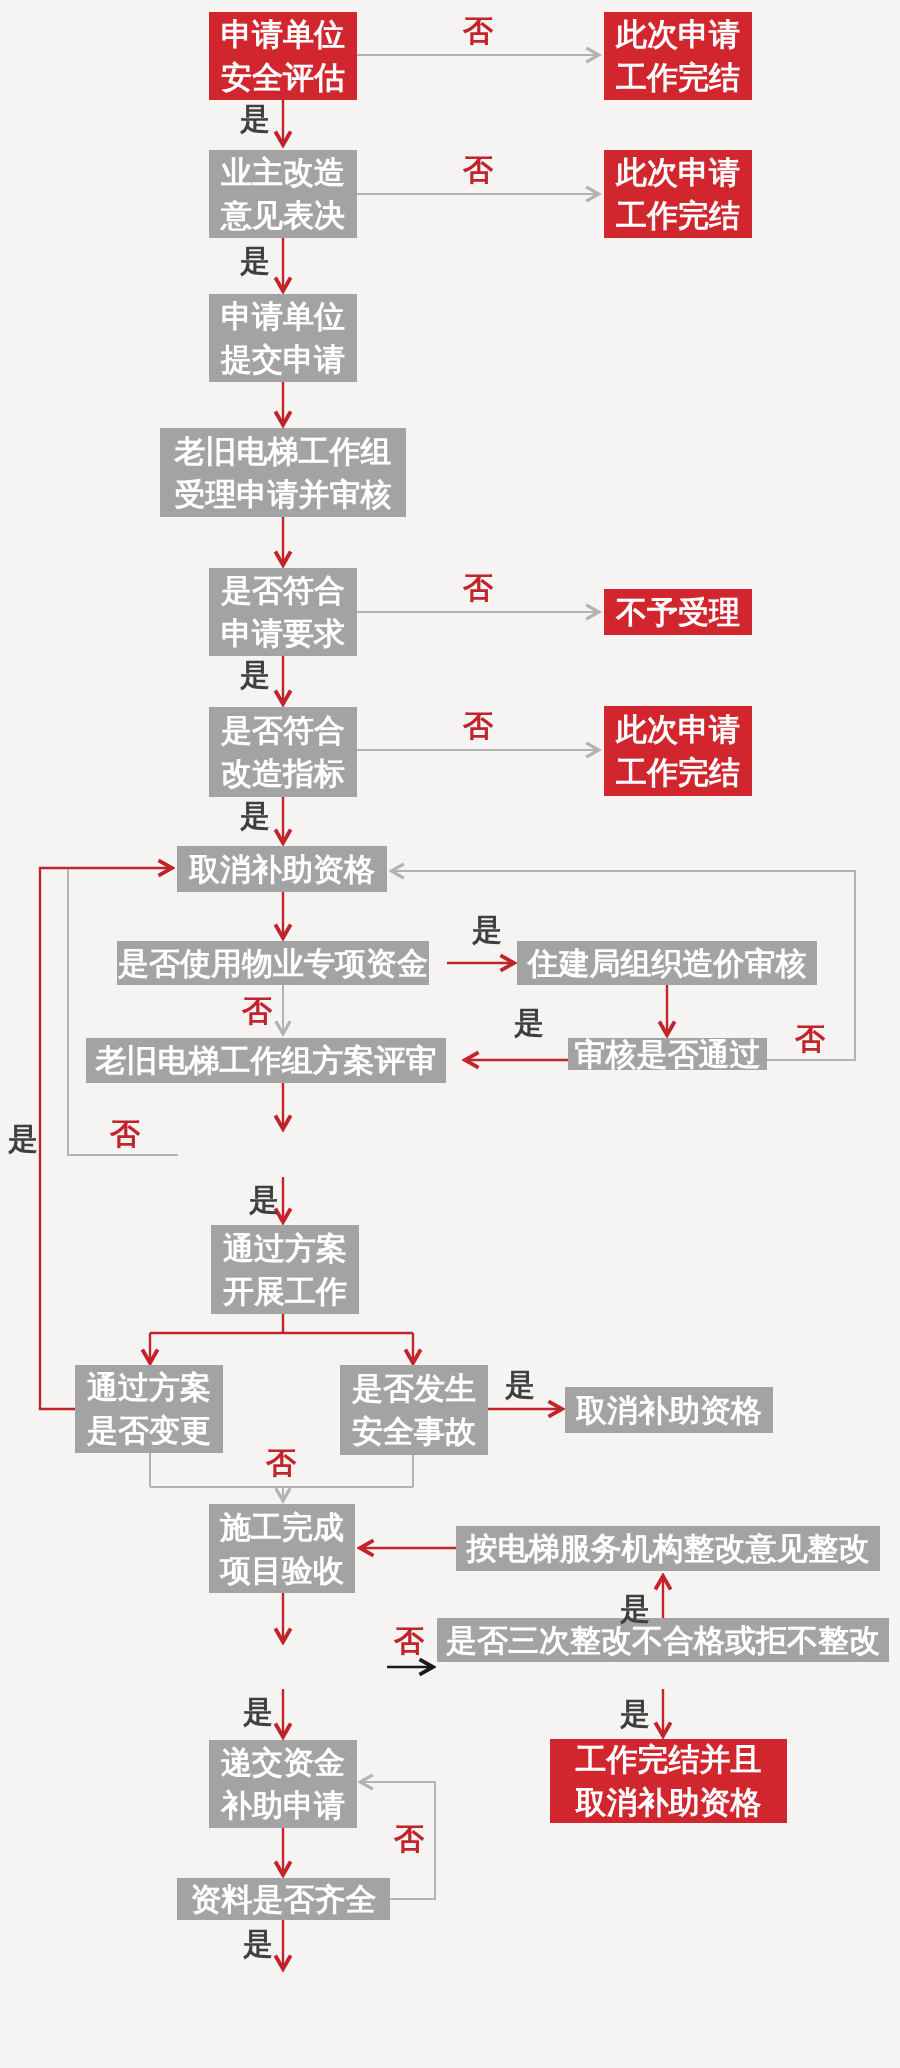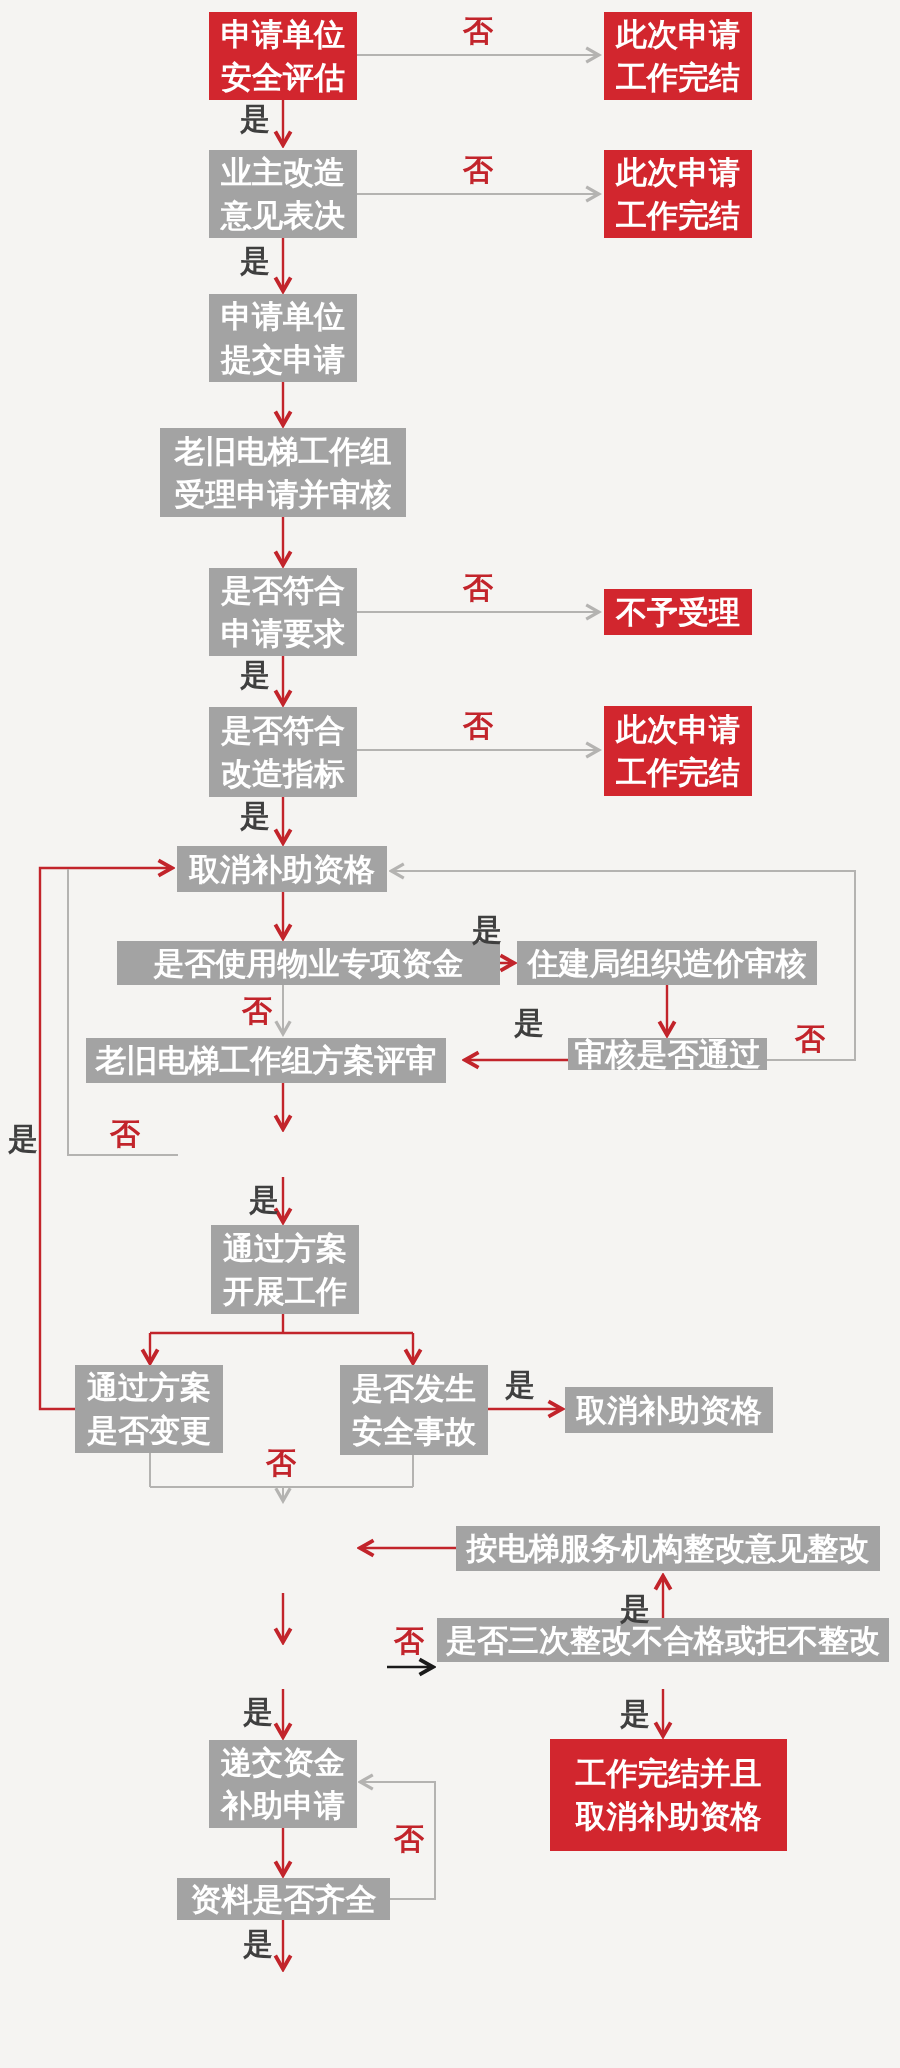--- a/index.html
+++ b/index.html
@@ -132,21 +132,21 @@
       <span>是否符合
 改造指标</span>
     </div>
   <div class="node red" style="left:604px;top:706px;width:148px;height:90px">
       <span>此次申请
 工作完结</span>
     </div>
   <div class="node gray" style="left:177px;top:846px;width:210px;height:46px">
       <span>取消补助资格</span>
     </div>
-  <div class="node gray" style="left:117px;top:941px;width:383px;height:44px">
+  <div class="node gray" style="left:117px;top:941px;width:312px;height:44px">
       <span>是否使用物业专项资金</span>
     </div>
   <div class="node gray" style="left:517px;top:941px;width:300px;height:44px">
       <span>住建局组织造价审核</span>
     </div>
   <div class="node gray" style="left:86px;top:1038px;width:360px;height:45px">
       <span>老旧电梯工作组方案评审</span>
     </div>
   <div class="node gray" style="left:568px;top:1038px;width:199px;height:32px">
       <span>审核是否通过</span>
@@ -159,27 +159,31 @@
       <span>通过方案
 是否变更</span>
     </div>
   <div class="node gray" style="left:340px;top:1365px;width:148px;height:90px">
       <span>是否发生
 安全事故</span>
     </div>
   <div class="node gray" style="left:565px;top:1387px;width:208px;height:46px">
       <span>取消补助资格</span>
     </div>
+  <div class="node gray" style="left:209px;top:1504px;width:146px;height:89px">
+      <span>施工完成
+项目验收</span>
+    </div>
   <div class="node gray" style="left:456px;top:1526px;width:424px;height:45px">
       <span>按电梯服务机构整改意见整改</span>
     </div>
   <div class="node gray" style="left:437px;top:1618px;width:452px;height:44px">
       <span>是否三次整改不合格或拒不整改</span>
     </div>
-  <div class="node red" style="left:550px;top:1739px;width:237px;height:112px">
+  <div class="node red" style="left:550px;top:1739px;width:237px;height:84px">
       <span>工作完结并且
 取消补助资格</span>
     </div>
   <div class="node gray" style="left:209px;top:1740px;width:148px;height:88px">
       <span>递交资金
 补助申请</span>
     </div>
   <div class="node gray" style="left:177px;top:1878px;width:213px;height:42px">
       <span>资料是否齐全</span>
     </div>

